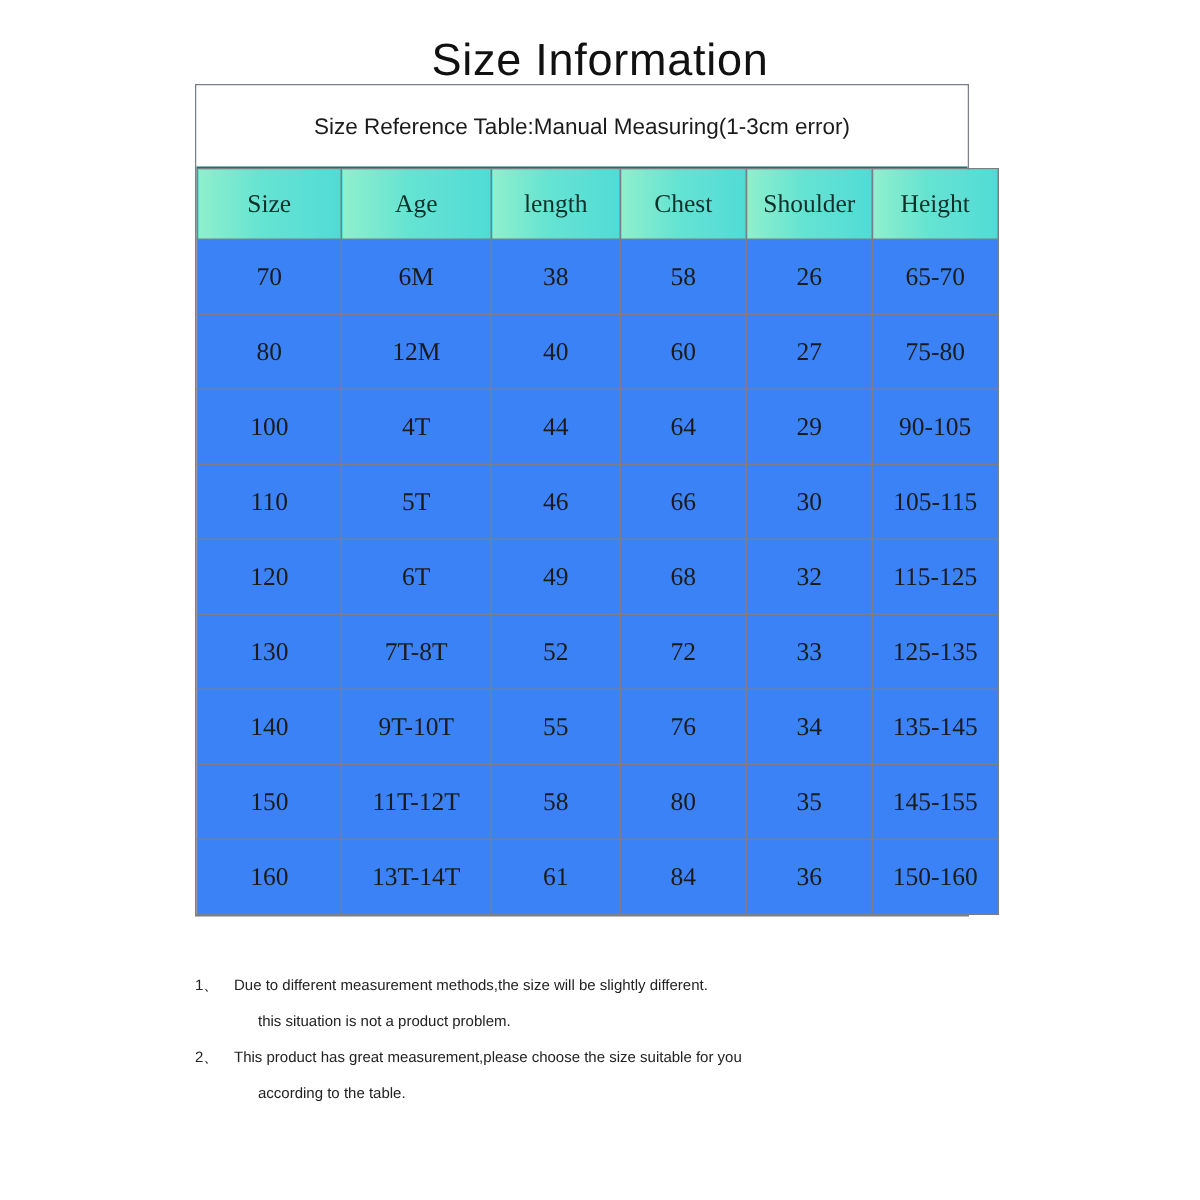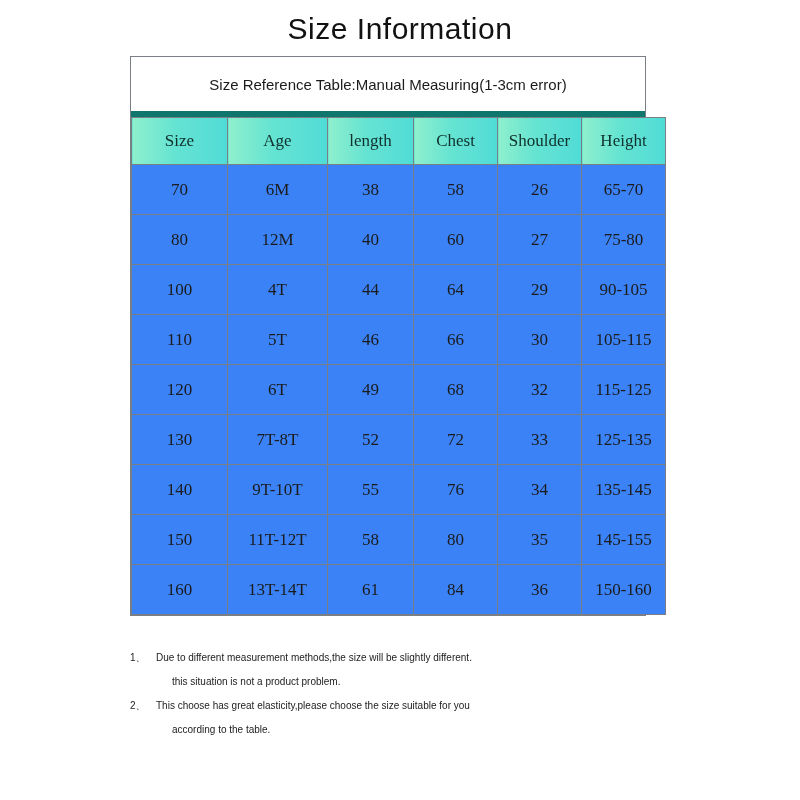--- a/index.html
+++ b/index.html
@@ -20,38 +20,38 @@
     height: 800px;
     box-sizing: border-box;
   }
   .title {
     text-align: center;
     font-family: "Liberation Sans", sans-serif;
     font-size: 30px;
     font-weight: 400;
     color: #111111;
     letter-spacing: 0.5px;
-    padding-top: 12px;
+    padding-top: 24px;
     margin: 0;
   }
   .table-wrap {
     position: absolute;
     left: 130px;
     top: 56px;
     width: 516px;
     border: 1px solid #7a7f86;
     box-sizing: border-box;
     background: #ffffff;
   }
   .caption-row {
     height: 54px;
     display: flex;
     align-items: center;
     justify-content: center;
-    border-bottom: 6px solid #0f766e;
+    border-bottom: 1px solid #0f766e;
     background: #ffffff;
   }
   .caption-row .caption-text {
     font-family: "Liberation Sans", sans-serif;
     font-size: 15px;
     color: #1b1b1b;
     white-space: nowrap;
   }
   table.sizes {
     border-collapse: collapse;
@@ -222,18 +222,18 @@
           <td>36</td>
           <td>150-160</td>
         </tr>
       </tbody>
     </table>
   </div>
 
   <div class="notes">
     <span class="note-line"><span class="note-num">1、</span><span>Due to different measurement methods,the size will be slightly different.</span></span>
     <span class="note-line indent"><span>this situation is not a product problem.</span></span>
-    <span class="note-line"><span class="note-num">2、</span><span>This choose has great elasticity,please choose the size suitable for you</span></span>
+    <span class="note-line"><span class="note-num">2、</span><span>This product has great measurement,please choose the size suitable for you</span></span>
     <span class="note-line indent"><span>according to the table.</span></span>
   </div>
 
   <div class="bottom-band"></div>
 </div>
 
 </body></html>

